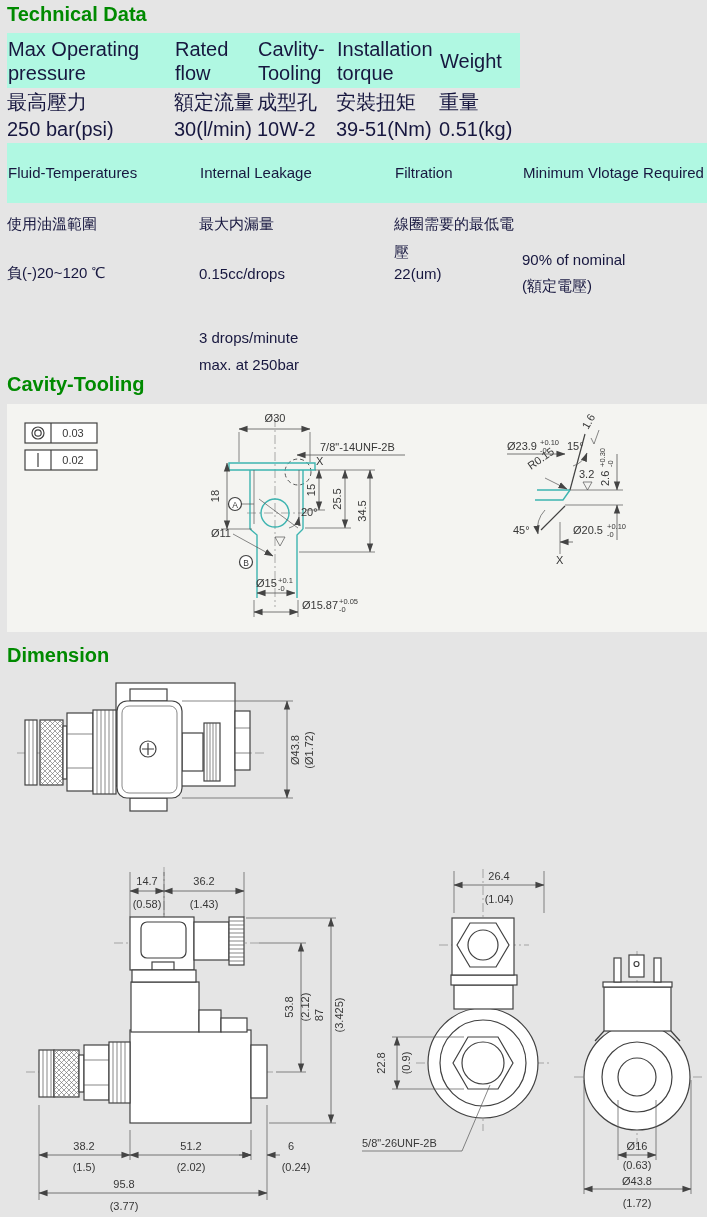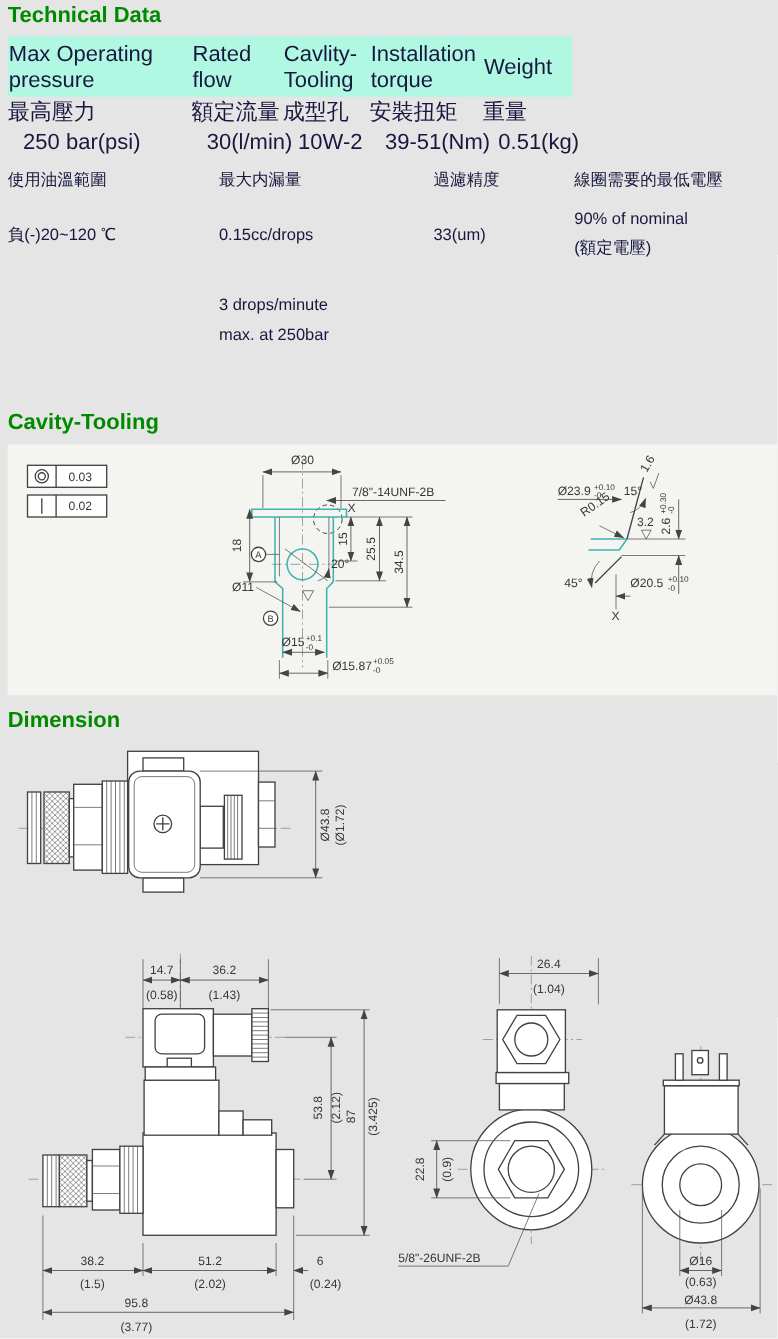--- a/index.html
+++ b/index.html
@@ -10,21 +10,21 @@
   .t1{position:absolute;left:7px;top:33px;width:513px;font-size:20px;}
   .t2{position:absolute;left:7px;top:143px;width:700px;font-size:15px;}
   .grid1{display:grid;grid-template-columns:167px 83px 79px 103px 81px;}
   .grid2{display:grid;grid-template-columns:192px 195px 128px 185px;}
   .hdr1{background:#b0f8e2;min-height:55px;}
   .hdr1>div{padding:4px 2px 0 1px;line-height:24px;}
   .hdr1>.vc{display:flex;align-items:center;padding-top:0;}
   .hdr2{background:#b0f8e2;min-height:60px;}
   .hdr2>div{display:flex;align-items:center;line-height:24px;padding-left:1px;}
   .rowcn{height:29px;line-height:29px;}
-  .rowval{height:27px;line-height:25px;margin-left:14px;}
+  .rowval{height:27px;line-height:25px;}
   .t2 .rowcn{margin-top:7px;height:28px;line-height:28px;}
   .t2 .rowval2{margin-top:9px;align-items:center;}
   .t2 .rowval2 .two{line-height:26px;}
   .t2 .extra{margin-top:25px;line-height:27px;}
   
   .cavity-panel{position:absolute;left:7px;top:404px;width:700px;height:228px;background:#f4f4f1;}
   .dim1-wrap{position:absolute;left:15px;top:676px;width:310px;height:150px;}
   .dim2-wrap{position:absolute;left:14px;top:855px;width:707px;height:362px;}
   
   svg text{font-family:"Liberation Sans",sans-serif;font-size:11px;fill:#373737;}
@@ -63,30 +63,35 @@
     <div class="grid1 rowval">
       <div>250 bar(psi)</div>
       <div>30(l/min)</div>
       <div>10W-2</div>
       <div>39-51(Nm)</div>
       <div>0.51(kg)</div>
     </div>
   </div>
 
   <div class="t2">
+    <div class="grid2 hdr2">
+      <div>Fluid-Temperatures</div>
+      <div>Internal Leakage</div>
+      <div>Filtration</div>
+      <div>Minimum Vlotage Required</div>
+    </div>
     <div class="grid2 rowcn">
       <div>使用油溫範圍</div>
       <div>最大内漏量</div>
-      <div>過濾精度</div>
       <div>線圈需要的最低電壓</div>
     </div>
     <div class="grid2 rowval2">
       <div>負(-)20~120 ℃</div>
       <div>0.15cc/drops</div>
-      <div>33(um)</div>
+      <div>22(um)</div>
       <div class="two">
         <div>90% of nominal</div>
         <div>(額定電壓)</div>
       </div>
     </div>
     <div class="grid2 extra">
       <div></div>
       <div>
         <div>3 drops/minute</div>
         <div>max. at 250bar</div>

